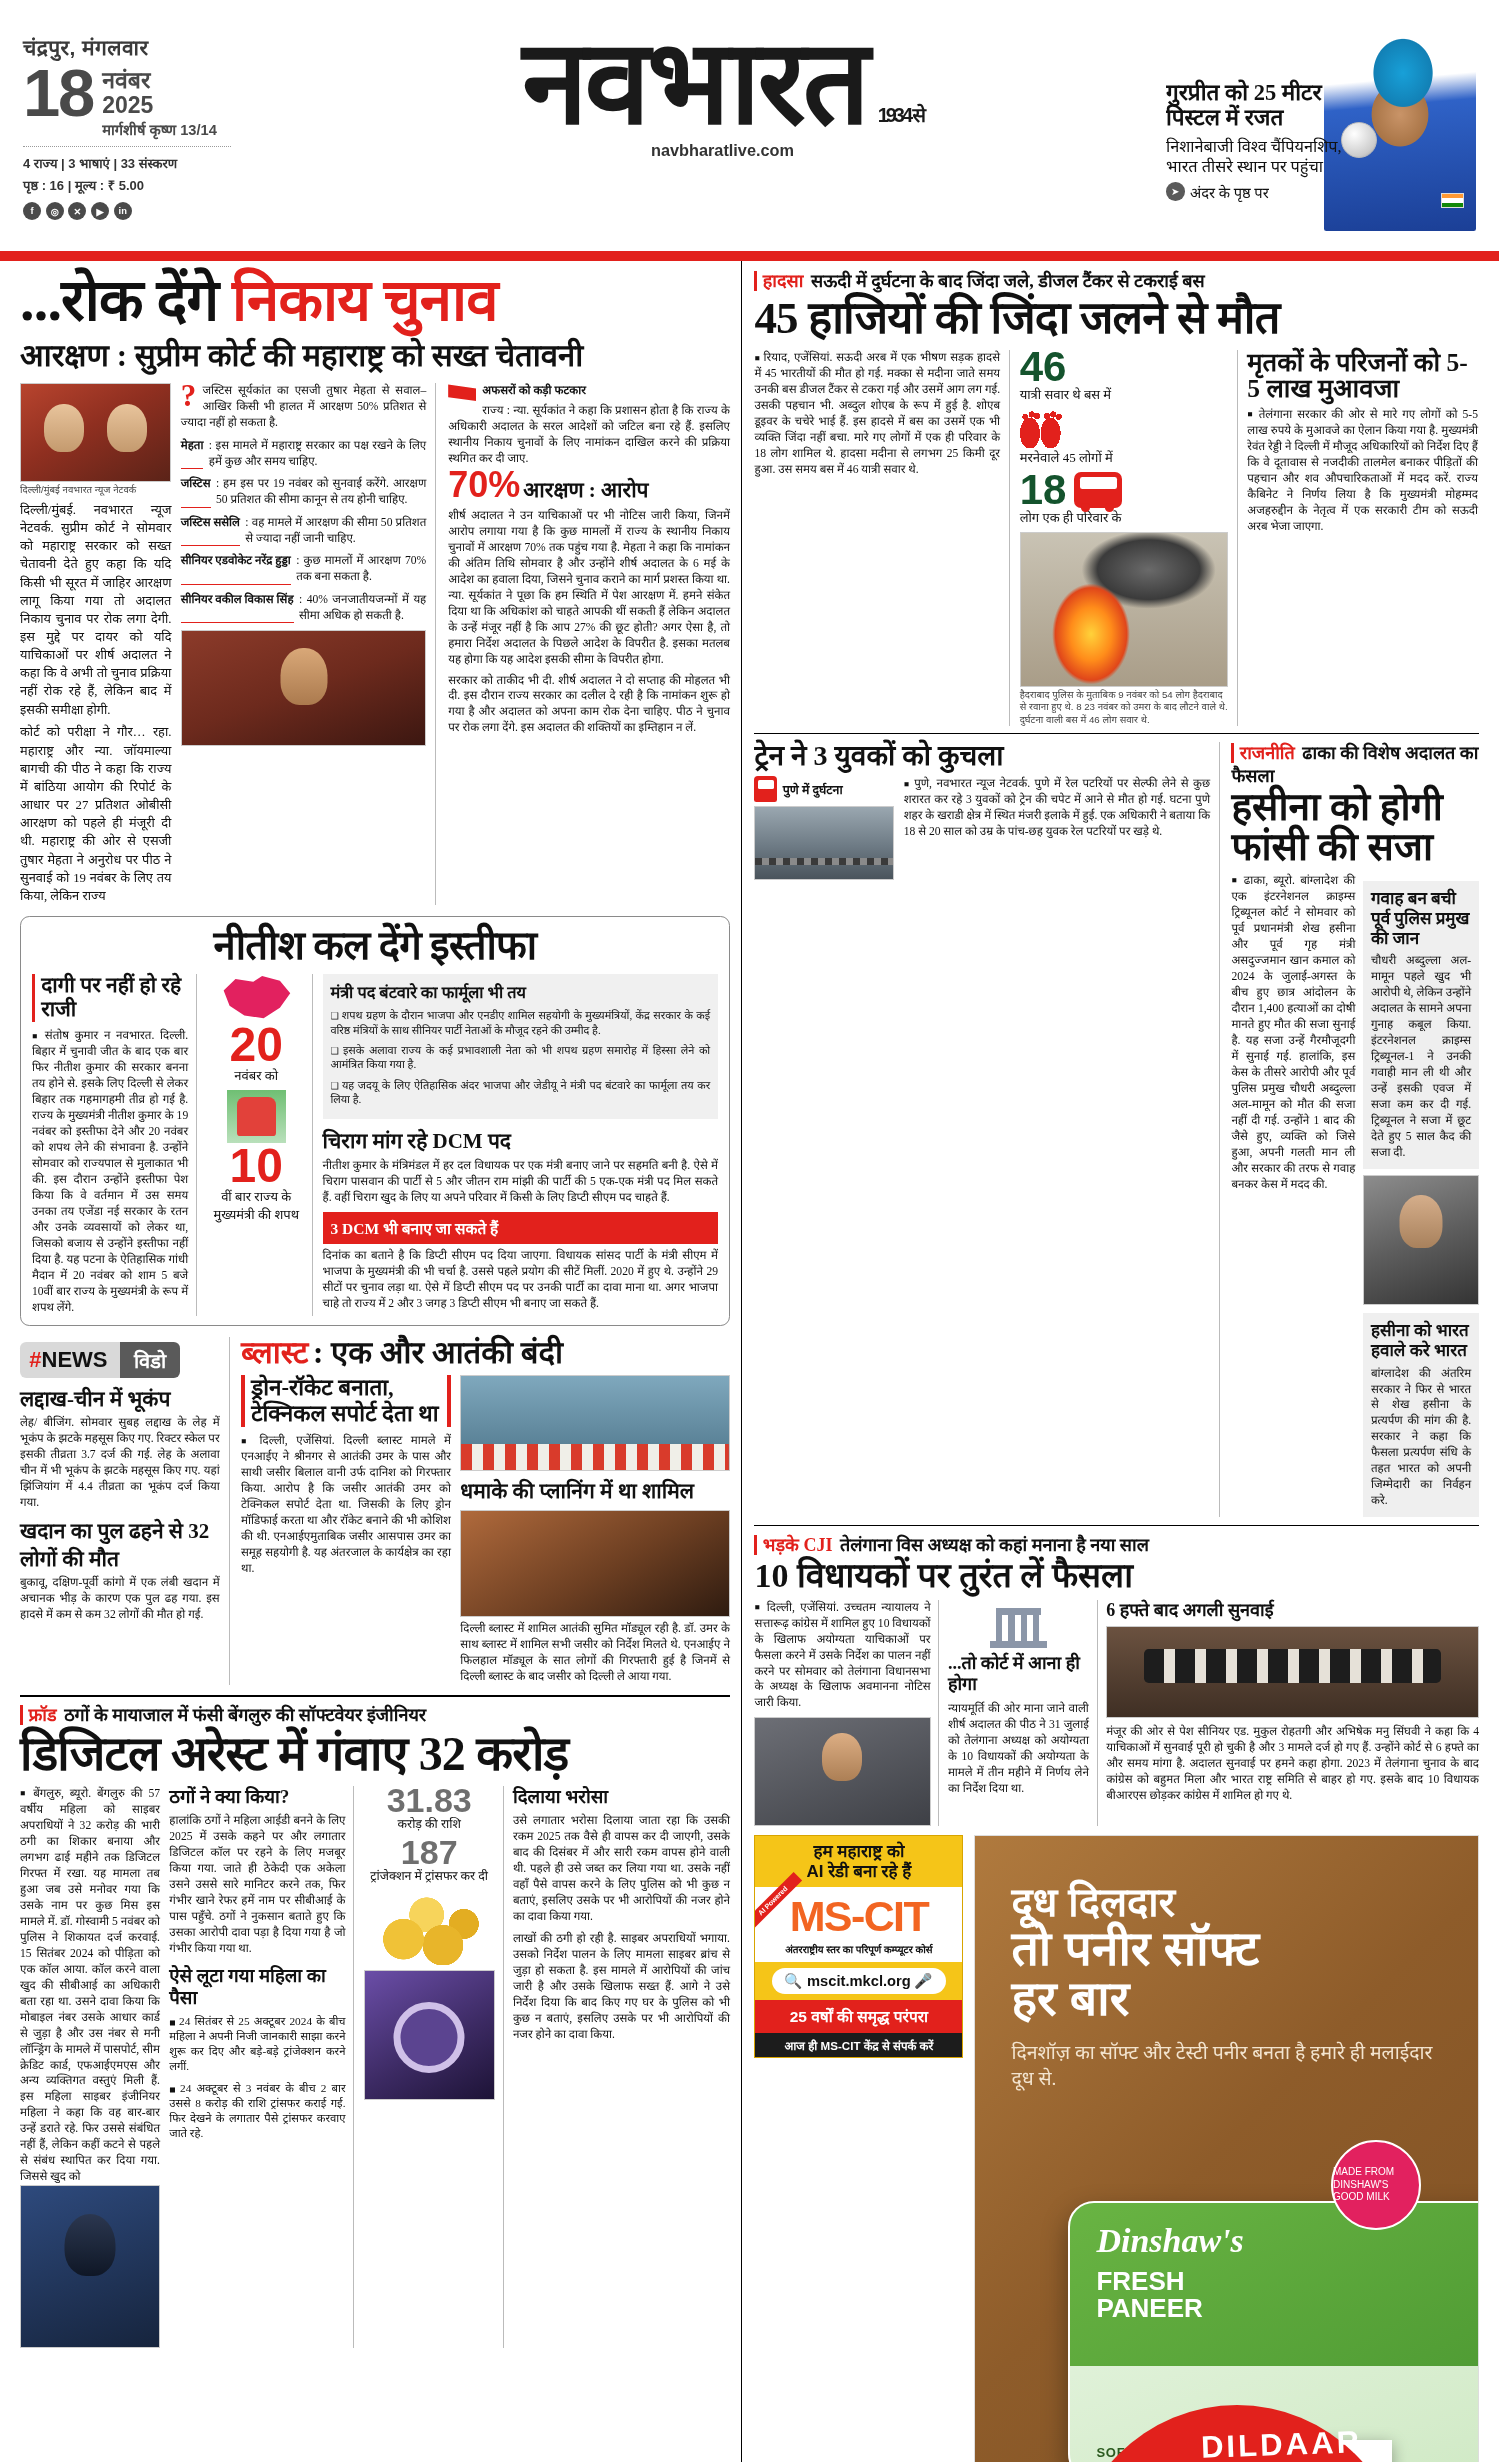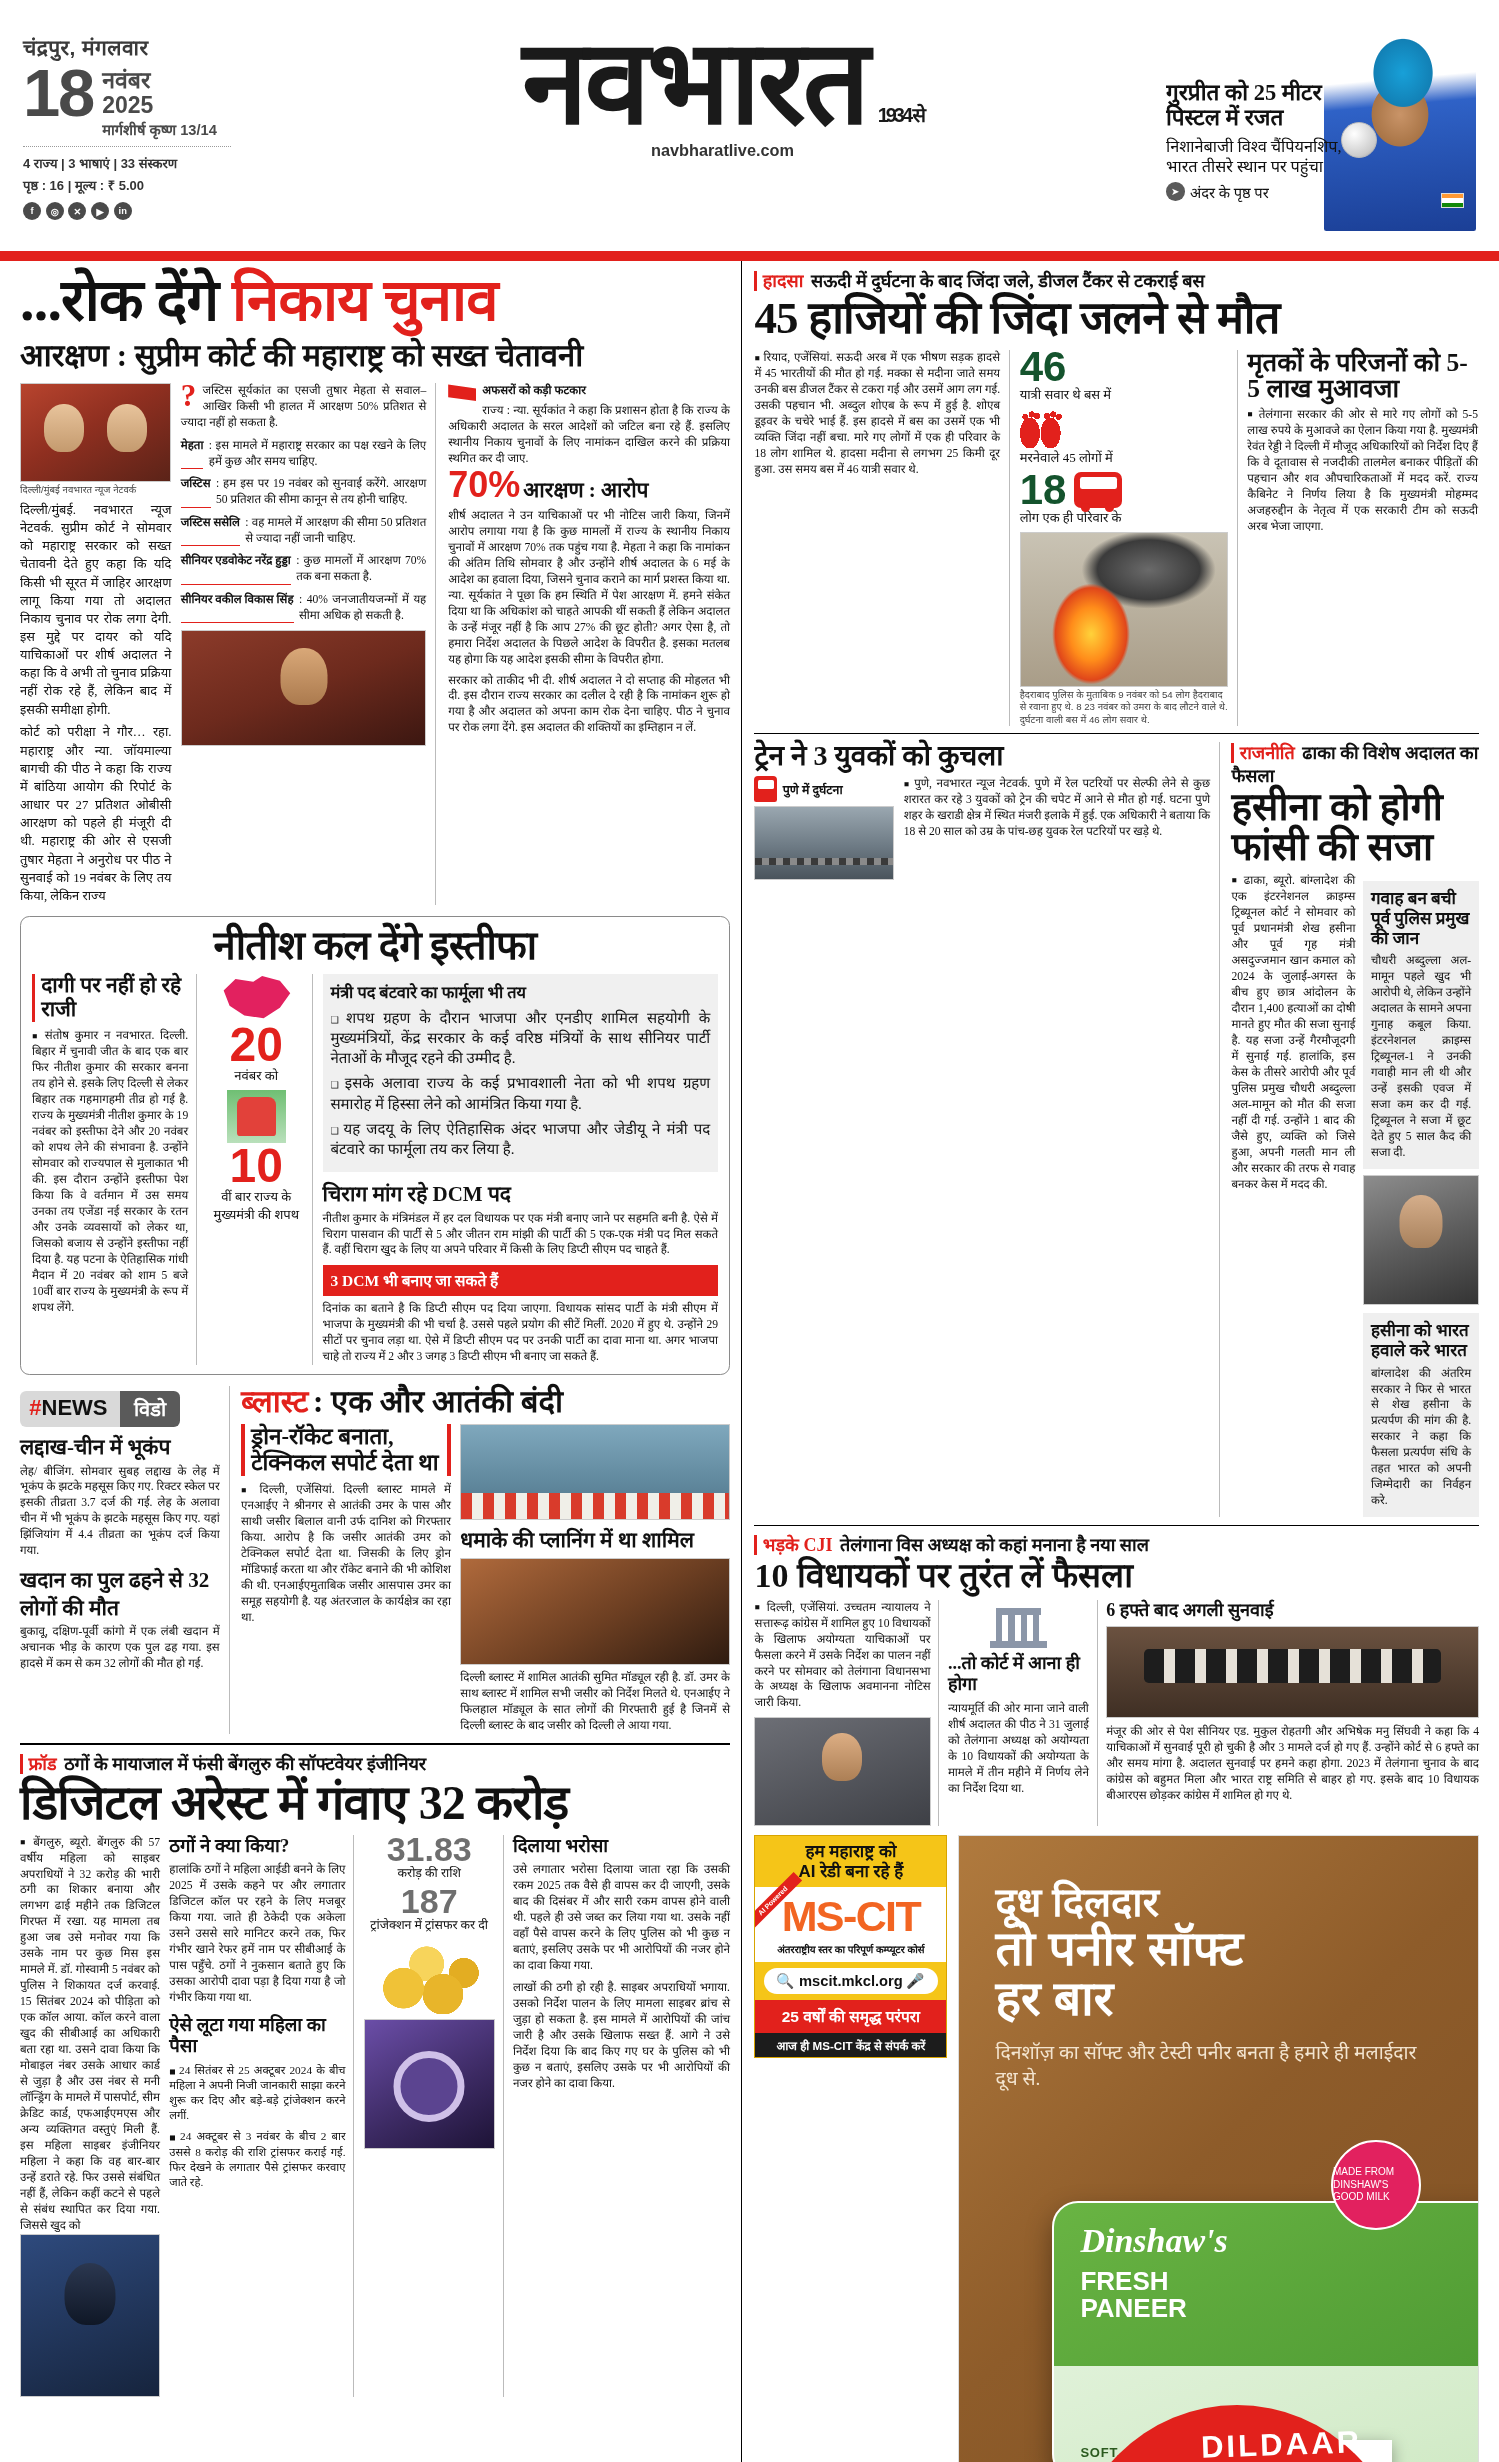--- a/index.html
+++ b/index.html
@@ -339,21 +339,21 @@
     content: ""; position: absolute; left: 10px; top: 7.8px; width: 39px; height: 39px;
     background: #e2413a; border-radius: 7.8px 7.8px 3.1px 3.1px;
   }
   .grey-tint { background: #f0f0f0; padding: 7px 7.8px; }
   .gt-head {
     font-family: "Liberation Serif", serif; font-size: 16.3px;
     font-weight: 700; margin-bottom: 4.7px;
   }
   .sqlist { list-style: none; }
   .sqlist li {
-    font-family: "Liberation Serif", serif; font-size: 15px;
+    font-family: "Liberation Serif", serif; font-size: 11px;
     line-height: 1.34; margin-bottom: 5.4px; text-align: justify;
   }
   .sqlist li::before { content: "❑ "; font-size: 9.3px; }
   .dcm-head {
     font-family: "Liberation Serif", serif; font-size: 21px; font-weight: 700;
     margin-top: 7px; margin-bottom: 3.9px;
   }
   .red-strip {
     background: #e2211c; color: #fff; font-family: "Liberation Serif", serif;
     font-size: 15.5px; font-weight: 700; padding: 4.7px 7.8px; margin-top: 6.2px;
@@ -394,21 +394,21 @@
     border: 0.8px solid #ccc; position: relative; margin-top: 5.4px;
   }
   .photo.bench::after {
     content: ""; position: absolute; left: 10%; top: 22px; width: 80%; height: 34px;
     background: repeating-linear-gradient(90deg, #1d1d1d 0 20px, #e6e1d8 20px 31px);
     border-radius: 4.7px;
   }
 
   
   .mscit {
-    width: 193px; border: 1.6px solid #d8a400; margin-top: 9.3px;
+    width: 209px; border: 1.6px solid #d8a400; margin-top: 9.3px;
     background: #fff; overflow: hidden;
   }
   .ms-top {
     background: #f5c518; text-align: center; padding: 5.4px 4.7px;
     font-family: "Liberation Sans", sans-serif; font-size: 17px; font-weight: 800; color: #111;
     line-height: 1.18;
   }
   .ms-mid { background: #fff; text-align: center; padding: 7.8px 4.7px 6.2px; position: relative; }
   .ms-ribbon {
     position: absolute; left: -17px; top: 7.8px; width: 70px; background: #e2211c;

